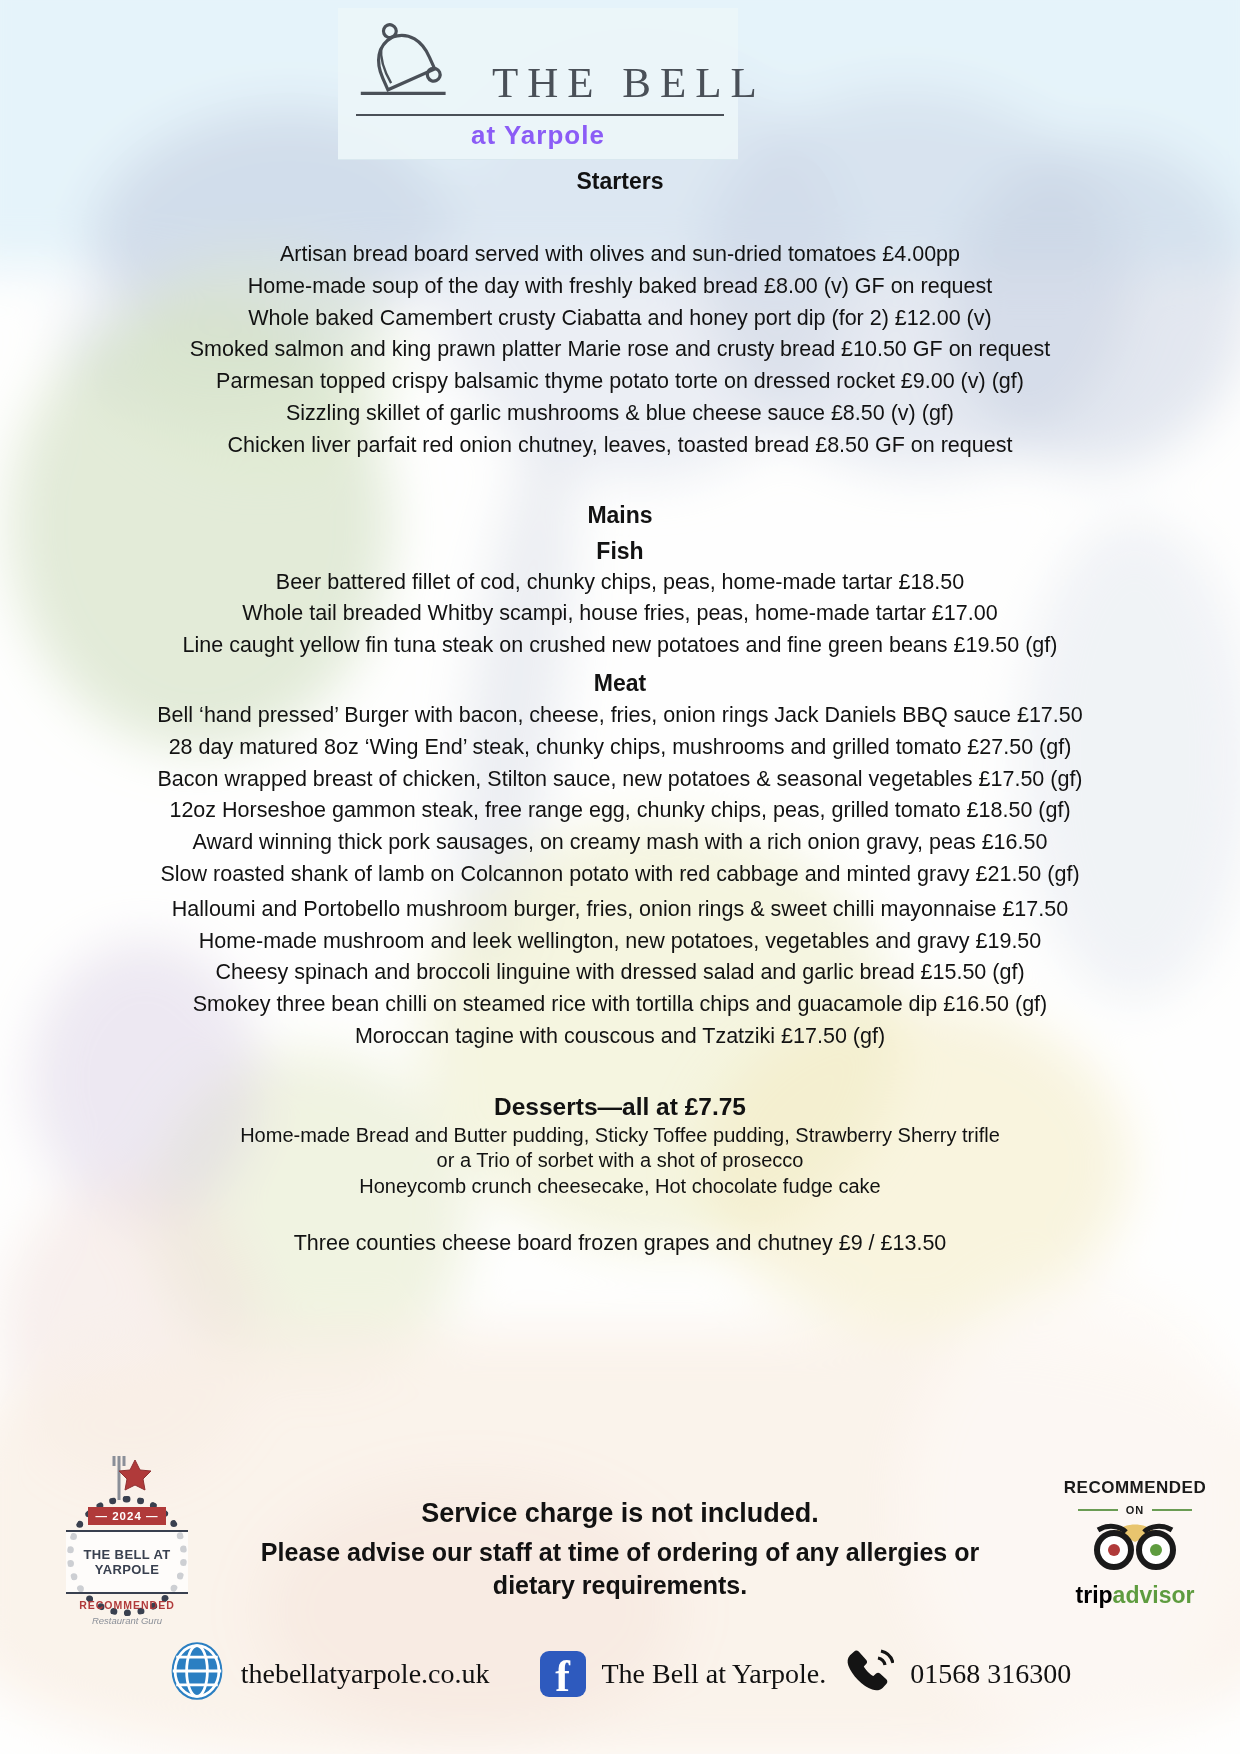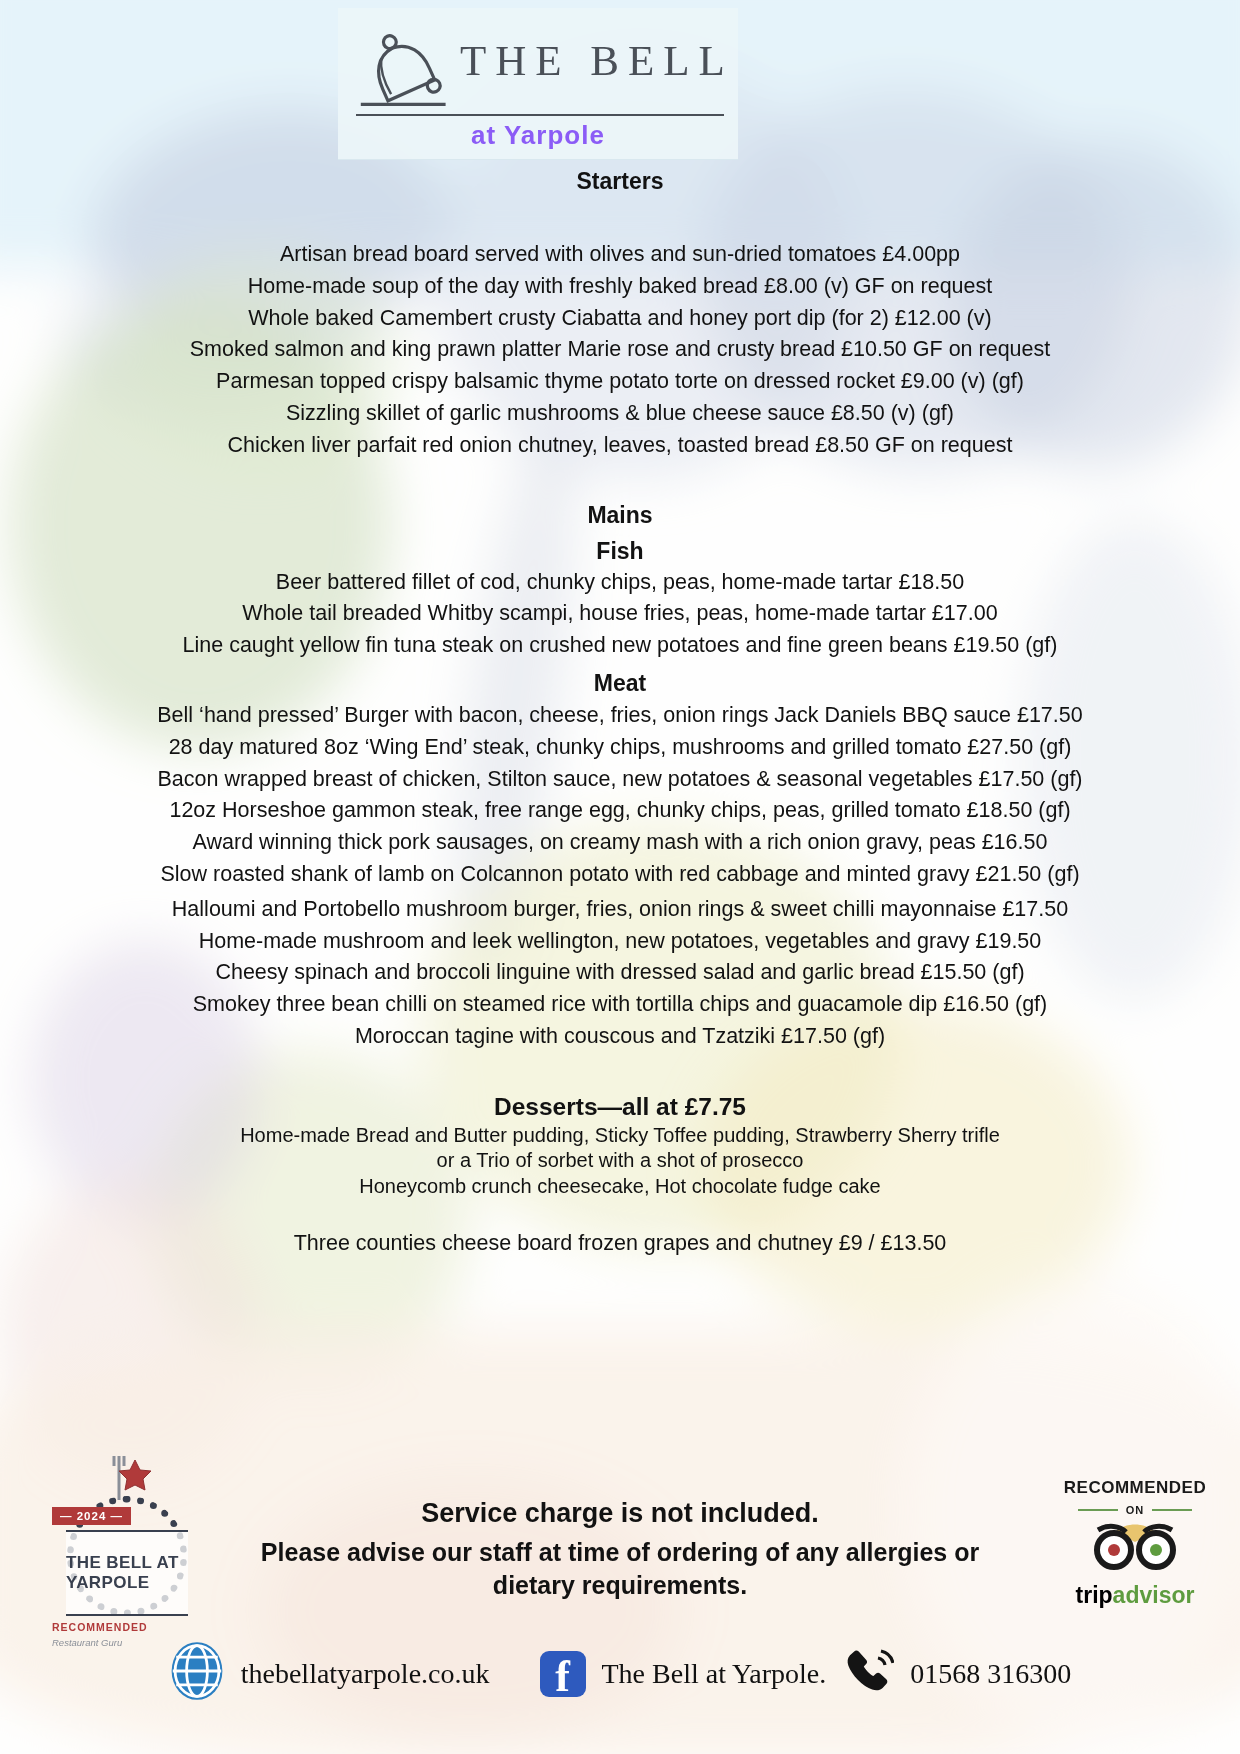--- a/index.html
+++ b/index.html
@@ -30,21 +30,21 @@
   .b-bottom   { left:-40px; top:1330px;width:1320px;height:430px; background:#f5e4d2; opacity:.80; border-radius:30%; }
   .b-bottomP  { left:260px; top:1480px;width:420px; height:260px; background:#f0d4c4; opacity:.60; }
   .b-rbWhite  { left:900px; top:1280px;width:360px; height:460px; background:#fbf4ec; opacity:.80; }
   .bg-wash { position:absolute; inset:0; background:rgba(255,255,255,.44); }
 
   
   .logo-box {
     position:absolute; left:338px; top:8px; width:400px; height:152px;
     background:rgba(236,245,249,.93); border-bottom:1px solid rgba(200,220,230,.5);
   }
-  .logo-row { position:absolute; left:18px; top:18px; right:14px; height:88px; display:flex; align-items:flex-start; }
+  .logo-row { position:absolute; left:18px; top:11px; right:14px; height:88px; display:flex; align-items:flex-end;gap:32px; }
   .logo-title {
     font-family:"Liberation Serif", serif; font-size:43px; letter-spacing:9px;
     color:#4a5058; white-space:nowrap; margin-left:8px; margin-top:10px;
   }
   .logo-underline { position:absolute; left:18px; right:14px; top:106px; height:2px; background:#4a5058; }
   .logo-sub {
     position:absolute; left:0; right:0; top:112px; text-align:center;
     font-size:26px; font-weight:bold; color:#8b5cf6; letter-spacing:1px;
   }
 
@@ -69,28 +69,28 @@
   .notices { position:absolute; left:0; top:1496px; width:100%; text-align:center; }
   .notice-service { font-size:27px; font-weight:bold; line-height:34px; }
   .notice-allergy { font-size:25px; font-weight:bold; line-height:33px; width:790px; margin:6px auto 0; }
 
   
   .guru-badge { position:absolute; left:52px; top:1448px; width:150px; height:205px; }
   .guru-wreath {
     position:absolute; left:15px; top:48px; width:120px; height:120px;
     border:7px dotted #39404f; border-radius:50%;
   }
-  .guru-stack { position:absolute; left:0; top:58px; width:150px; text-align:left; }
+  .guru-stack { position:absolute; left:0; top:58px; width:150px; text-align:center; }
   .guru-year {
     display:inline-block; background:#b03a3a; color:#fff; font-size:11.5px; font-weight:bold;
     padding:3px 8px; letter-spacing:1px;
   }
   .guru-name {
-    margin:5px 14px 0; font-size:17px; font-weight:bold; color:#39404f; letter-spacing:.4px;
-    border-top:2px solid #39404f; border-bottom:2px solid #39404f; padding:21px 0; background:rgba(255,255,255,.75);
+    margin:5px 14px 0; font-size:13px; font-weight:bold; color:#39404f; letter-spacing:.4px;
+    border-top:2px solid #39404f; border-bottom:2px solid #39404f; padding:15px 0; background:rgba(255,255,255,.75);
   }
   .guru-status { margin-top:5px; font-size:10.5px; font-weight:bold; color:#b03a3a; letter-spacing:1px; }
   .guru-source { margin-top:4px; font-size:9.5px; font-style:italic; color:#8a8f98; }
   .guru-mark { position:absolute; left:53px; top:6px; width:46px; height:50px; }
 
   
   .ta-badge { position:absolute; left:1055px; top:1478px; width:160px; text-align:center; }
   .ta-rec { font-size:17px; font-weight:bold; color:#1a1a1a; letter-spacing:.5px; }
   .ta-on  { display:flex; align-items:center; justify-content:center; gap:8px; margin-top:6px; }
   .ta-on span.word { font-size:11px; font-weight:bold; color:#1a1a1a; letter-spacing:1px; }

